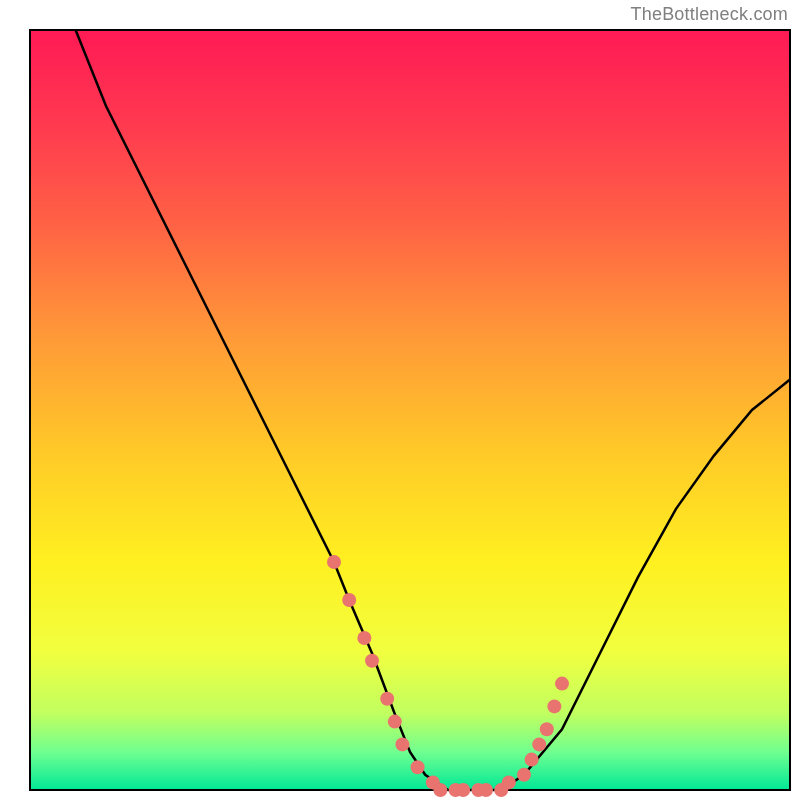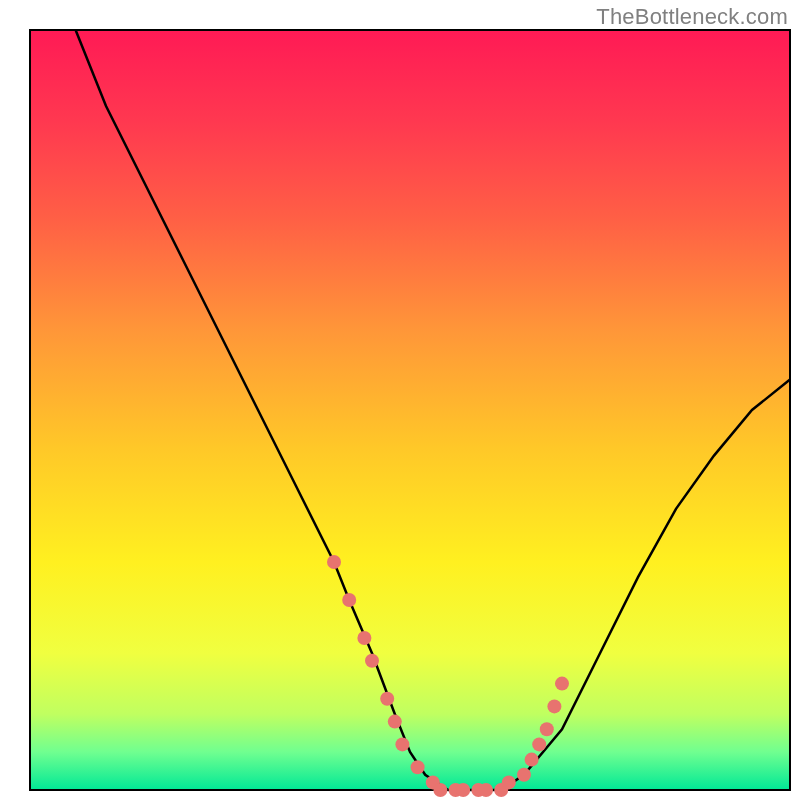--- a/index.html
+++ b/index.html
@@ -10,21 +10,21 @@
   }
   .container {
     width: 800px;
     height: 800px;
     position: relative;
   }
   .watermark {
     position: absolute;
     top: 4px;
     right: 12px;
-    font-size: 22px;
+    font-size: 18px;
     color: #808080;
     font-family: Arial, sans-serif;
     letter-spacing: 0.2px;
     z-index: 10;
   }
   svg {
     display: block;
   }
 </style>
 </head>

